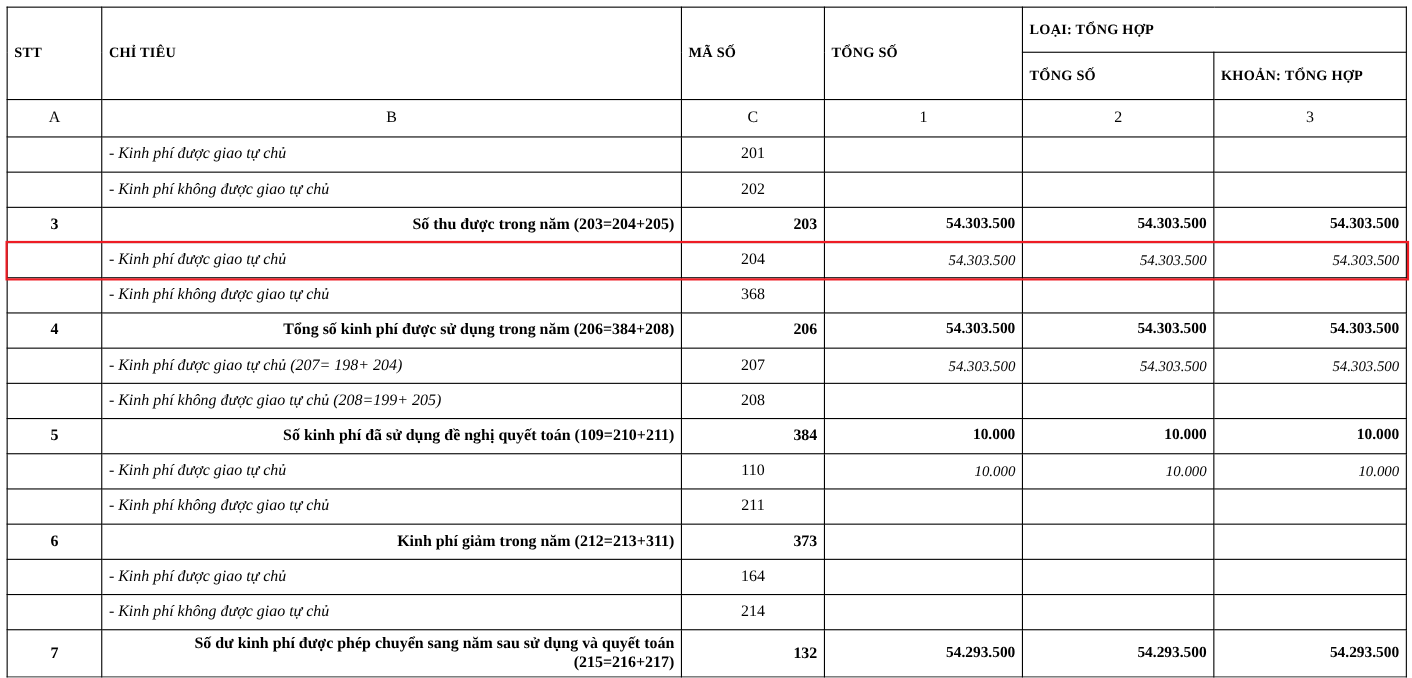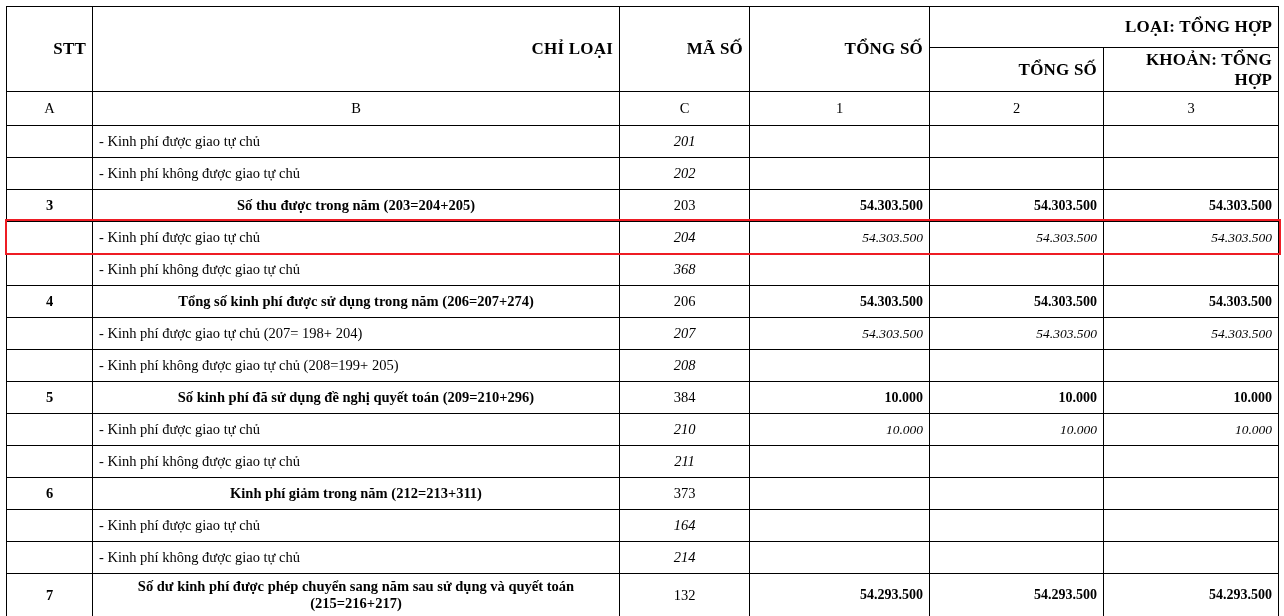--- a/index.html
+++ b/index.html
@@ -35,56 +35,56 @@
   }
   
   col.c-stt      { width: 86px; }
   col.c-chitieu  { width: 527px; }
   col.c-maso     { width: 130px; }
   col.c-tongso   { width: 180px; }
   col.c-l-tongso { width: 174px; }
   col.c-l-khoan  { width: 175px; }
 
   .hdr {
-    text-align: right;
-    font-weight: bold;
-    font-size: 17px;
+    text-align: left;
+    font-weight: bold;
+    font-size: 13px;
     letter-spacing: .2px;
   }
   .hdr-tall { height: 64px; }
   .hdr-group { height: 36px; }
   .hdr-sub { height: 38px; }
 
   .rowletter td {
     text-align: center;
     height: 29px;
     font-size: 14.5px;
   }
   .rowletter td.b-col { font-style: normal; }
 
   td.stt {
     text-align: center;
     font-weight: bold;
   }
   td.label-bold {
     font-weight: bold;
-    text-align: center;
+    text-align: right;
   }
   td.label-ital {
+    font-style: italic;
     text-align: left;
     padding-left: 14px;
     margin-left: 20px;
   }
   td.code-bold {
-    text-align: center;
-    font-weight: normal;
+    text-align: right;
+    font-weight: bold;
   }
   td.code-ital {
     text-align: center;
-    font-style: italic;
   }
   td.num-bold {
     text-align: right;
     font-weight: bold;
     font-size: 14px;
   }
   td.num-ital {
     text-align: right;
     font-style: italic;
     font-size: 13.5px;
@@ -110,21 +110,21 @@
       <col class="c-stt">
       <col class="c-chitieu">
       <col class="c-maso">
       <col class="c-tongso">
       <col class="c-l-tongso">
       <col class="c-l-khoan">
     </colgroup>
     <thead>
       <tr>
         <th class="hdr hdr-tall" rowspan="2">STT</th>
-        <th class="hdr hdr-tall" rowspan="2">CHỈ LOẠI</th>
+        <th class="hdr hdr-tall" rowspan="2">CHỈ TIÊU</th>
         <th class="hdr hdr-tall" rowspan="2">MÃ SỐ</th>
         <th class="hdr hdr-tall" rowspan="2">TỔNG SỐ</th>
         <th class="hdr hdr-group" colspan="2">LOẠI: TỔNG HỢP</th>
       </tr>
       <tr>
         <th class="hdr hdr-sub">TỔNG SỐ</th>
         <th class="hdr hdr-sub">KHOẢN: TỔNG HỢP</th>
       </tr>
       <tr class="rowletter">
         <td>A</td>
@@ -171,21 +171,21 @@
         <tr class="data-row">
           <td class="stt"></td>
           <td class="label-ital">- Kinh phí không được giao tự chủ</td>
           <td class="code-ital">368</td>
           <td class="num-ital"></td>
           <td class="num-ital"></td>
           <td class="num-ital"></td>
         </tr>
         <tr class="data-row">
           <td class="stt">4</td>
-          <td class="label-bold">Tổng số kinh phí được sử dụng trong năm (206=207+274)</td>
+          <td class="label-bold">Tổng số kinh phí được sử dụng trong năm (206=384+208)</td>
           <td class="code-bold">206</td>
           <td class="num-bold">54.303.500</td>
           <td class="num-bold">54.303.500</td>
           <td class="num-bold">54.303.500</td>
         </tr>
         <tr class="data-row">
           <td class="stt"></td>
           <td class="label-ital">- Kinh phí được giao tự chủ (207=  198+ 204)</td>
           <td class="code-ital">207</td>
           <td class="num-ital">54.303.500</td>
@@ -195,30 +195,30 @@
         <tr class="data-row">
           <td class="stt"></td>
           <td class="label-ital">- Kinh phí không được giao tự chủ (208=199+ 205)</td>
           <td class="code-ital">208</td>
           <td class="num-ital"></td>
           <td class="num-ital"></td>
           <td class="num-ital"></td>
         </tr>
         <tr class="data-row">
           <td class="stt">5</td>
-          <td class="label-bold">Số kinh phí đã sử dụng đề nghị quyết toán (209=210+296)</td>
+          <td class="label-bold">Số kinh phí đã sử dụng đề nghị quyết toán (109=210+211)</td>
           <td class="code-bold">384</td>
           <td class="num-bold">10.000</td>
           <td class="num-bold">10.000</td>
           <td class="num-bold">10.000</td>
         </tr>
         <tr class="data-row">
           <td class="stt"></td>
           <td class="label-ital">- Kinh phí được giao tự chủ</td>
-          <td class="code-ital">210</td>
+          <td class="code-ital">110</td>
           <td class="num-ital">10.000</td>
           <td class="num-ital">10.000</td>
           <td class="num-ital">10.000</td>
         </tr>
         <tr class="data-row">
           <td class="stt"></td>
           <td class="label-ital">- Kinh phí không được giao tự chủ</td>
           <td class="code-ital">211</td>
           <td class="num-ital"></td>
           <td class="num-ital"></td>

